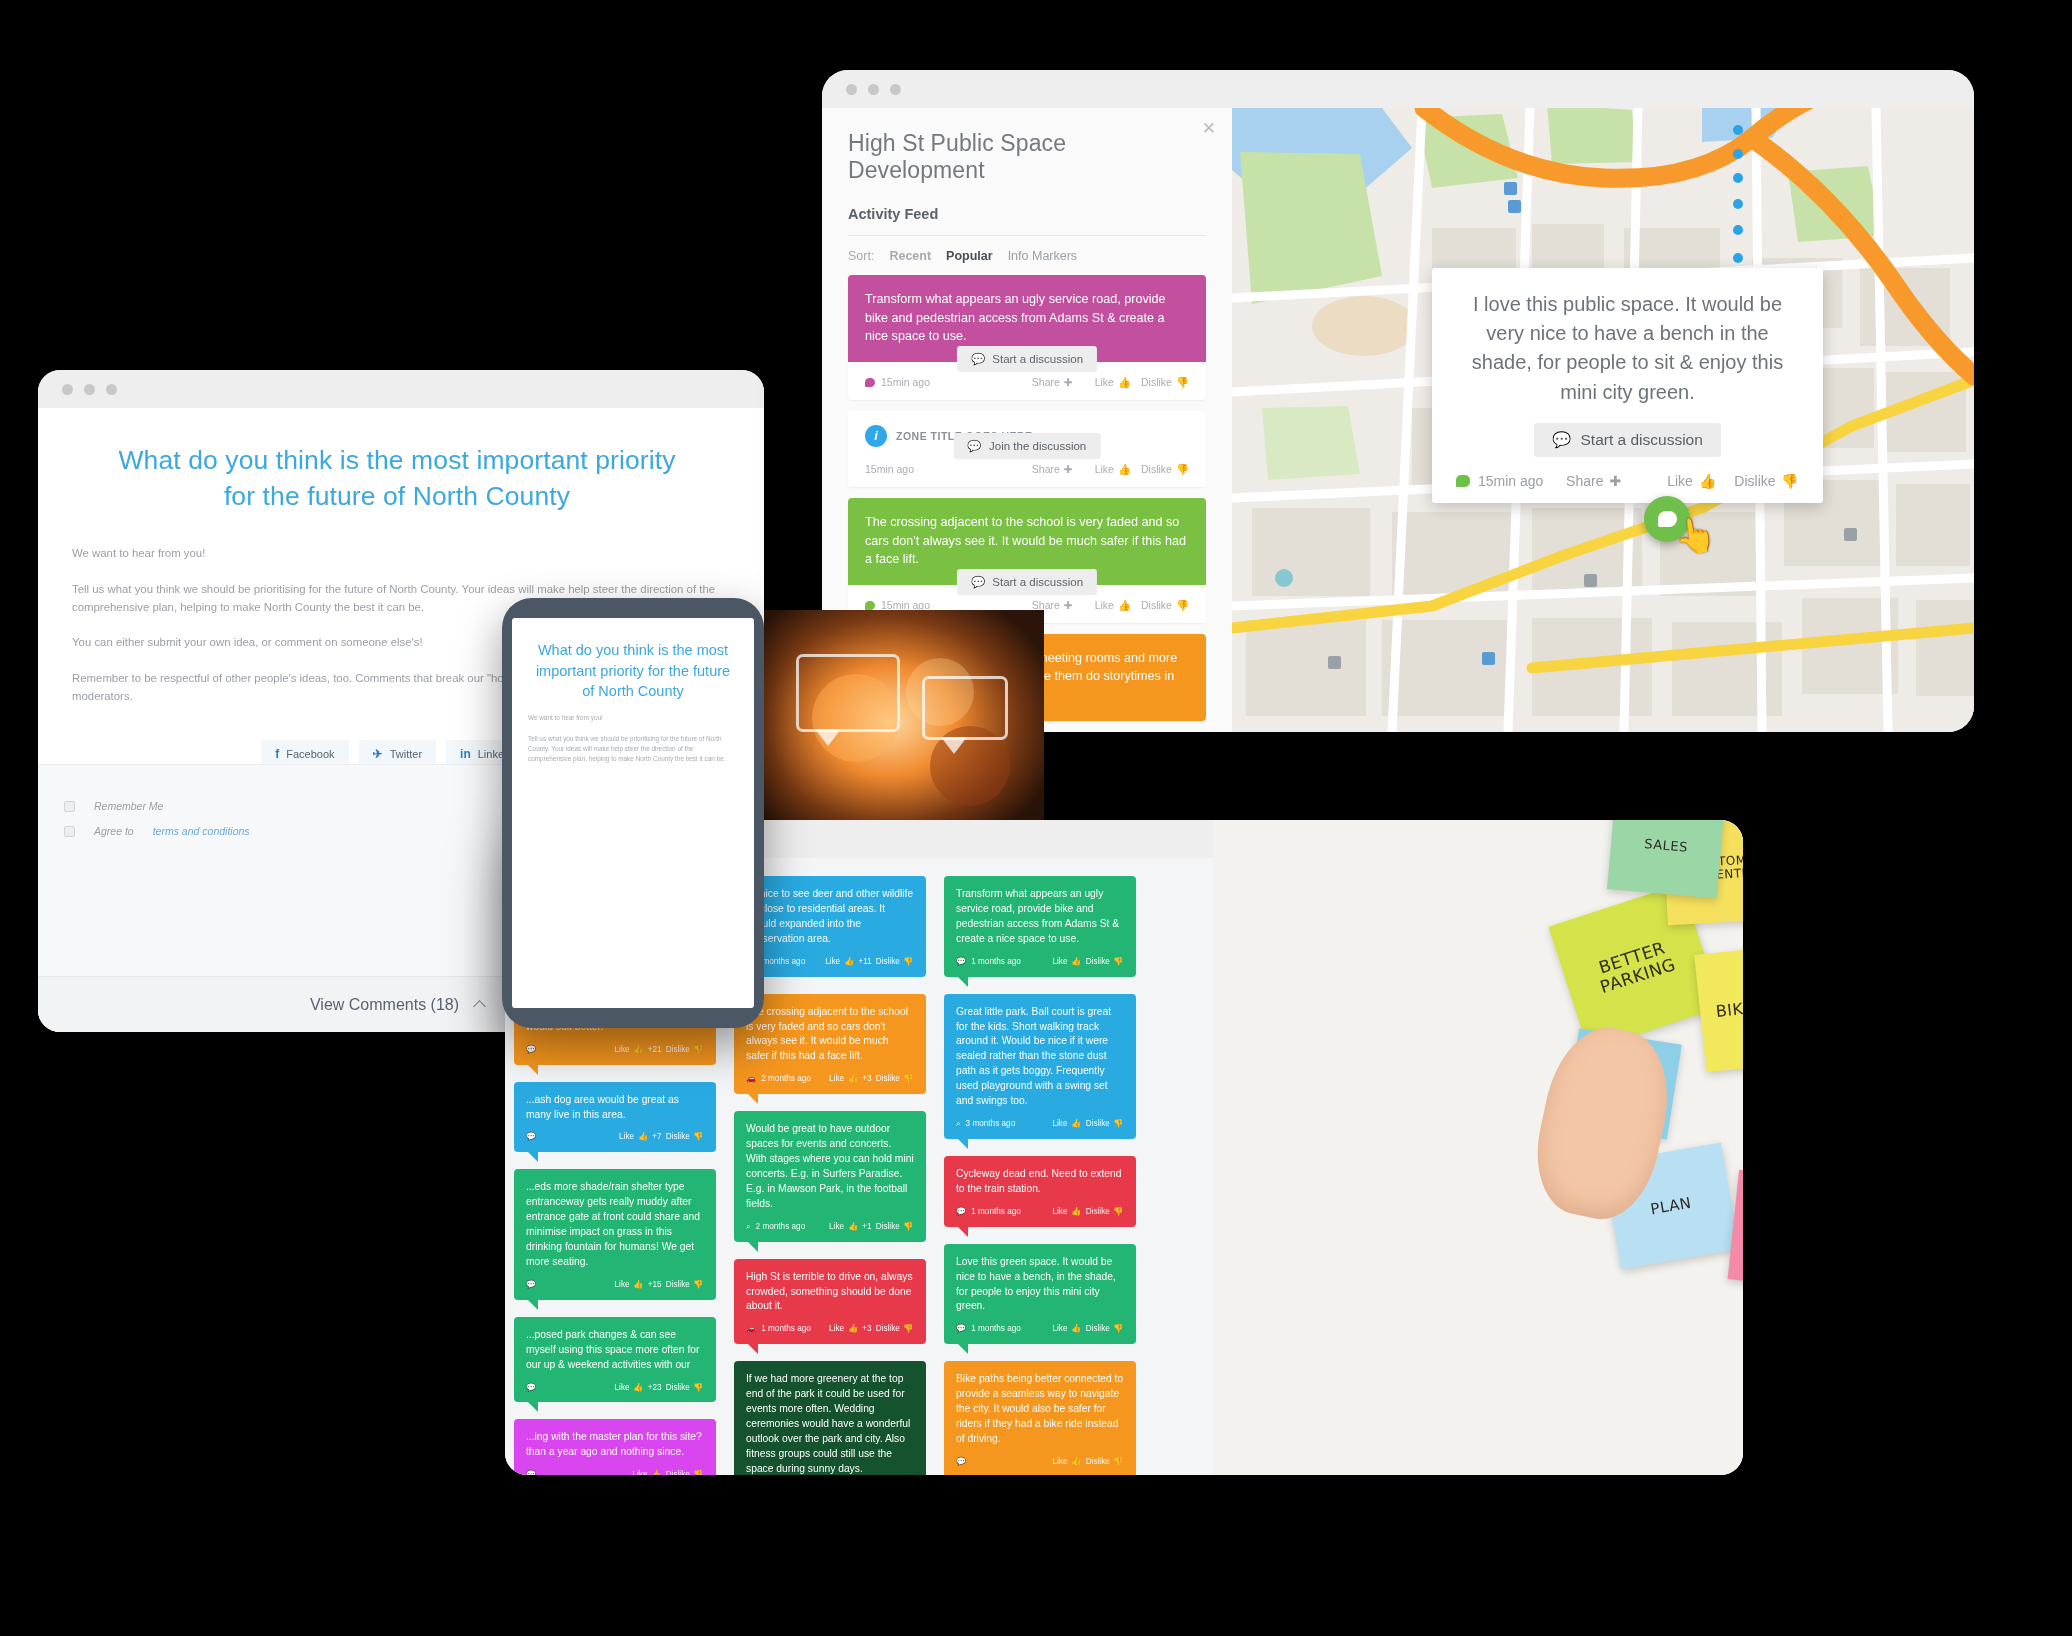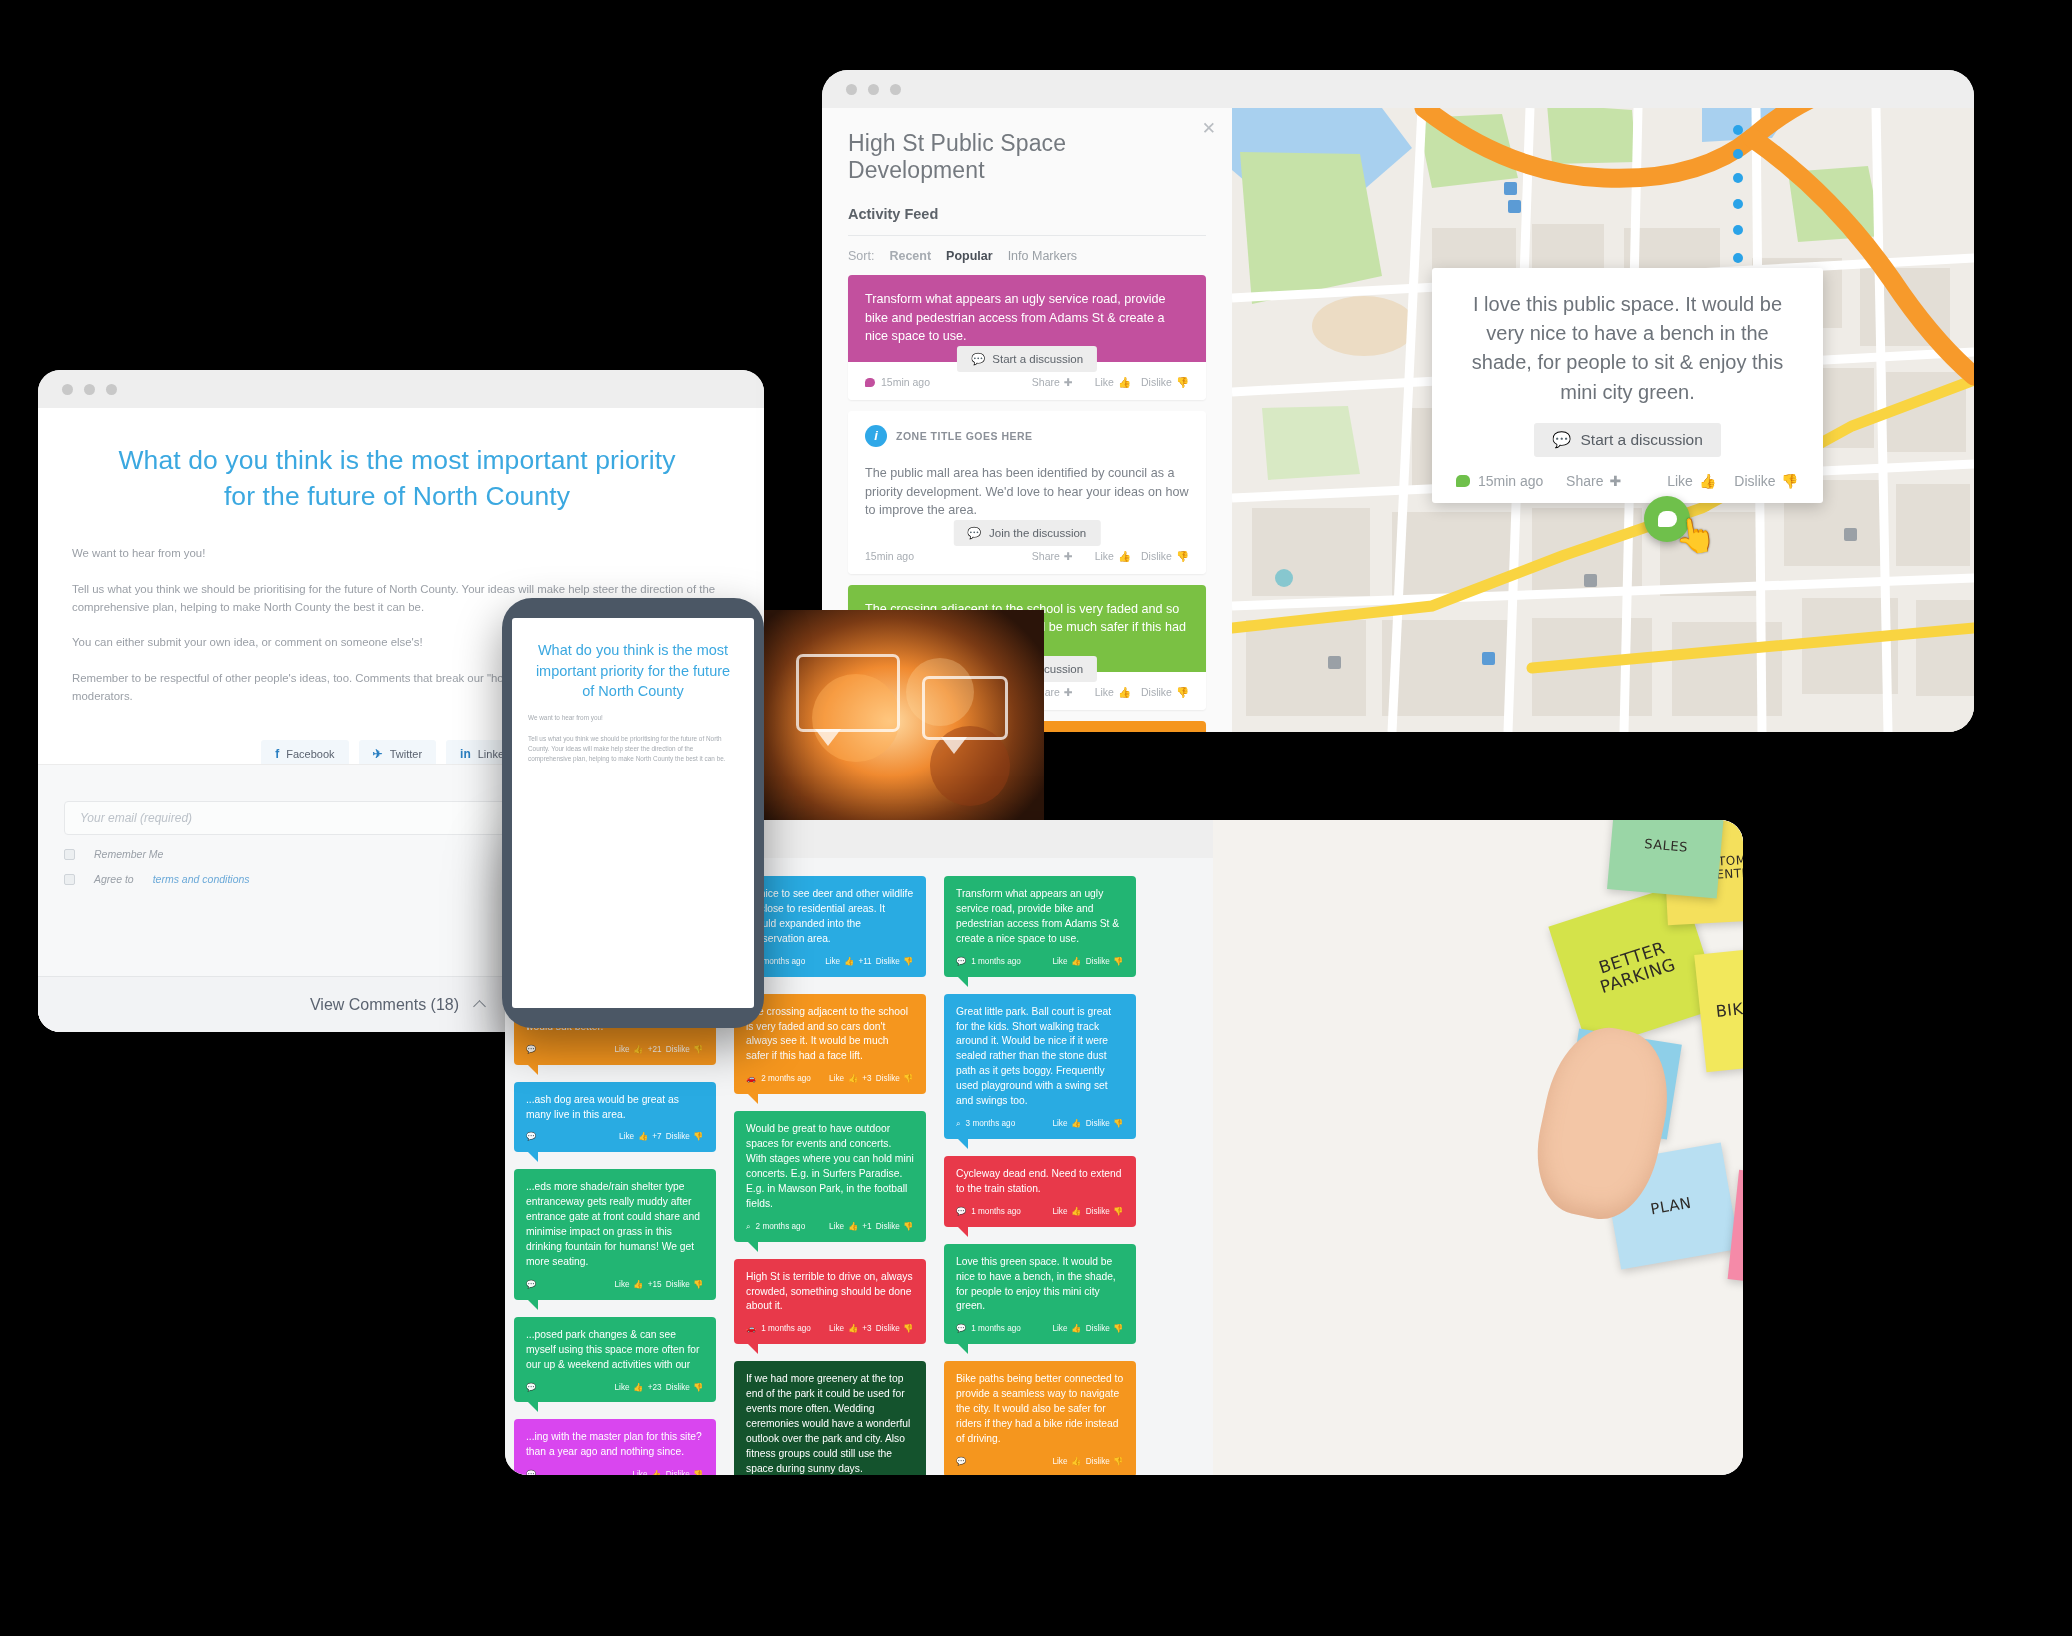--- a/index.html
+++ b/index.html
@@ -398,23 +398,20 @@
             <span class="glyph">✈</span>
             <span>Twitter</span>
           </div>
           <div class="social-btn">
             <span class="glyph">in</span>
             <span>Linkedin</span>
           </div>
         </div>
 
         <div class="form-zone">
-          <div class="email-box">
-            <span>Your email (required)</span>
-          </div>
           <div class="check-row">
             <span class="cbox"></span>
             <span>Remember Me</span>
           </div>
           <div class="check-row">
             <span class="cbox"></span>
             <span>Agree to </span>
               <a href="#">terms and conditions</a>
           </div>
           <div class="view-comments">
@@ -471,21 +468,20 @@
               <span>👎</span>
             </span>
           </div>
         </div>
 
         <div class="fcard info">
           <div class="zone-hdr">
             <span class="i-badge">i</span>
             <span class="zone-title">ZONE TITLE GOES HERE</span>
           </div>
-          <div class="txt">The public mall area has been identified by council as a priority development. We'd love to hear your ideas on how to improve the area.</div>
           <div class="disc-wrap">
             <span class="disc-btn">
               <span>💬</span>
               <span>Join the discussion</span>
             </span>
           </div>
           <div class="meta">
             <span class="ago">
               <span>15min ago</span>
             </span>

